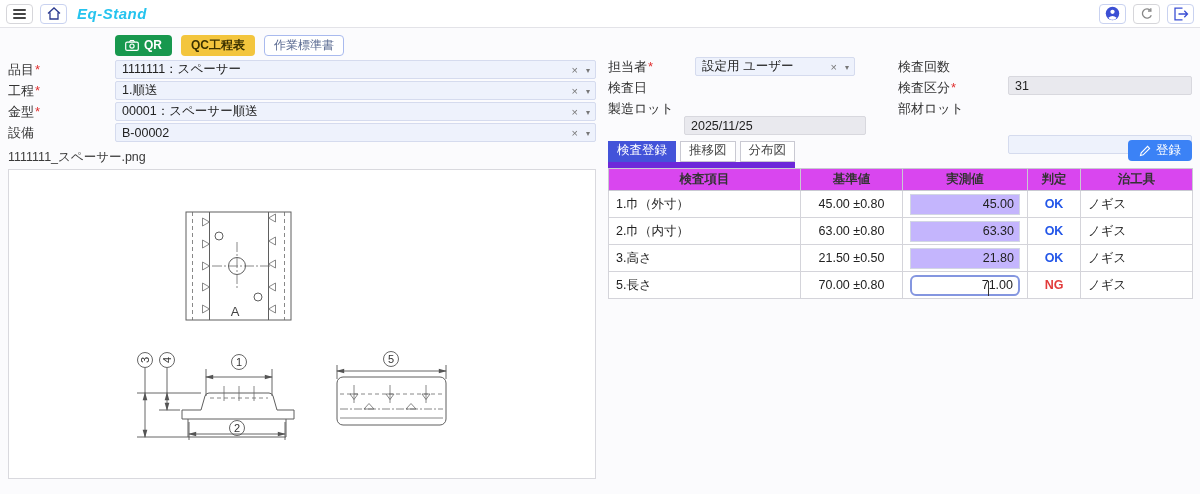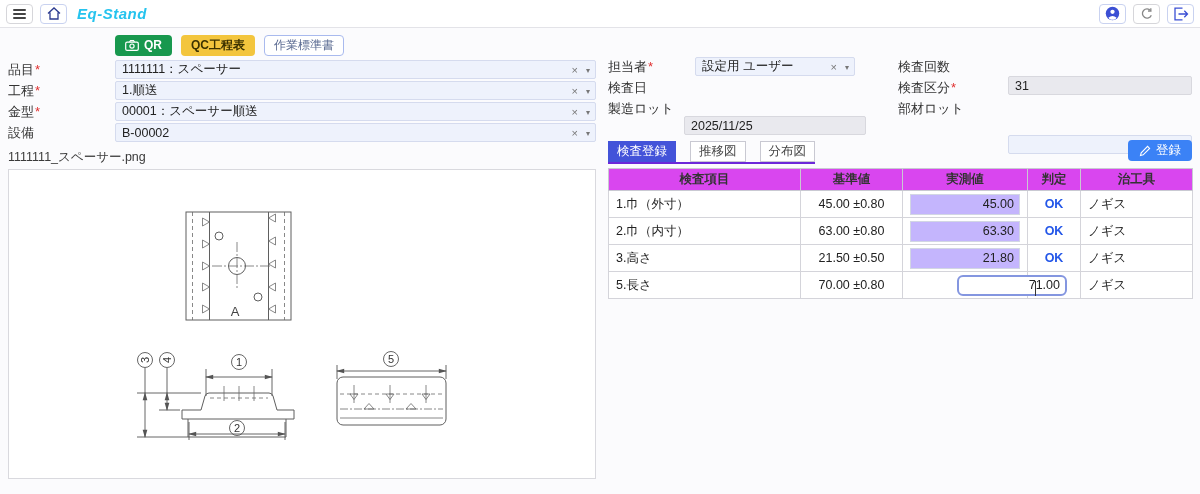--- a/index.html
+++ b/index.html
@@ -43,40 +43,40 @@
   .rcell{position:absolute;height:19px;}
   .rlabel{font-size:13px;color:#333;line-height:19px;}
   .rbox{position:relative;height:19px;background:#eef2fc;border:1px solid #d5dbee;border-radius:2px;box-sizing:border-box;}
   .rbox input{position:absolute;inset:0;border:none;background:transparent;font-size:12.5px;color:#222;
     padding:0 6px;font-family:inherit;outline:none;width:100%;box-sizing:border-box;}
   .rbox.combo input{padding-right:32px;}
   .rbox.ro{background:#e9e9ee;border-color:#d8d8de;}
   .rbox.sel{background:#eef2fc;}
   .sel-chevron{position:absolute;right:6px;top:6px;}
   
-  .tabs-row{position:absolute;left:0;top:113px;display:inline-flex;gap:14px;border-bottom:2px solid #6d28d9;padding-bottom:0;}
+  .tabs-row{position:absolute;left:0;top:113px;display:inline-flex;gap:4px;border-bottom:7px solid #6d28d9;padding-bottom:0;font-family:Liberation Mono, monospace;}
   .tab{font-size:12.5px;padding:2px 8px;border:1px solid #c9c9d2;background:#fff;color:#444;cursor:pointer;line-height:15px;}
   .tab.active{background:#4353d9;border-color:#4353d9;color:#fff;}
   .register-btn{position:absolute;right:0;top:112px;height:21px;background:#3b82f6;color:#fff;border-radius:4px;
     font-size:12.5px;padding:0 11px;display:inline-flex;align-items:center;gap:5px;cursor:pointer;}
   
   table.insp{position:absolute;top:140px;left:0;border-collapse:collapse;table-layout:fixed;width:584px;background:#fff;}
   table.insp th{height:21px;background:#d946ef;border:1px solid #c9c9d2;font-size:12.5px;color:#333;font-weight:bold;padding:0 4px;}
   table.insp td{height:26px;border:1px solid #d4d4da;font-size:12.5px;color:#222;padding:0 7px;background:#fff;}
   td.c-item{text-align:left;}
   td.c-std{text-align:center;}
   td.c-meas{padding:2px 3px;}
   td.c-judge{text-align:center;font-weight:bold;}
   td.c-judge.ok{color:#2356e8;}
   td.c-judge.ng{color:#e23b3b;}
   td.c-tool{text-align:left;}
   .measure-box{position:relative;}
   .m-input{width:100%;height:21px;background:#c4b5fd;border:1px solid #d2d6e4;text-align:right;
     font-size:12.5px;padding:0 5px;box-sizing:border-box;color:#222;font-family:inherit;outline:none;}
-  .measure-box.focused .m-input{background:#fff;border:2px solid #8496e0;border-radius:6px;margin-left:47px;}
+  .measure-box.focused .m-input{background:#fff;border:2px solid #8496e0;border-radius:6px;}
   .caret-line{display:none;}
   .measure-box.focused .caret-line{display:block;position:absolute;right:31px;top:3px;height:15px;width:1px;background:#333;}
   
   .dr{stroke:#5f5f5f;fill:none;stroke-width:1;}
   .dr-thin{stroke:#6a6a6a;fill:none;stroke-width:.8;}
   .dim{stroke:#555;fill:none;stroke-width:.9;}
   .dnum{font-size:11px;fill:#333;text-anchor:middle;font-family:"Liberation Sans",sans-serif;}
   .dA{font-size:13px;fill:#444;text-anchor:middle;font-family:"Liberation Sans",sans-serif;}
 </style>
 </head>

